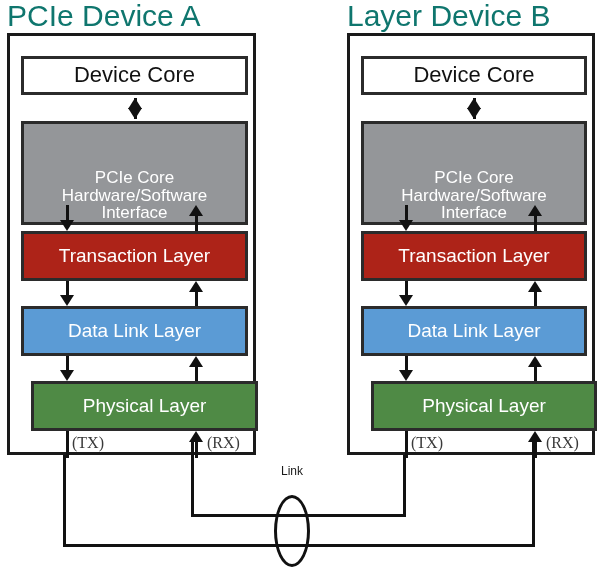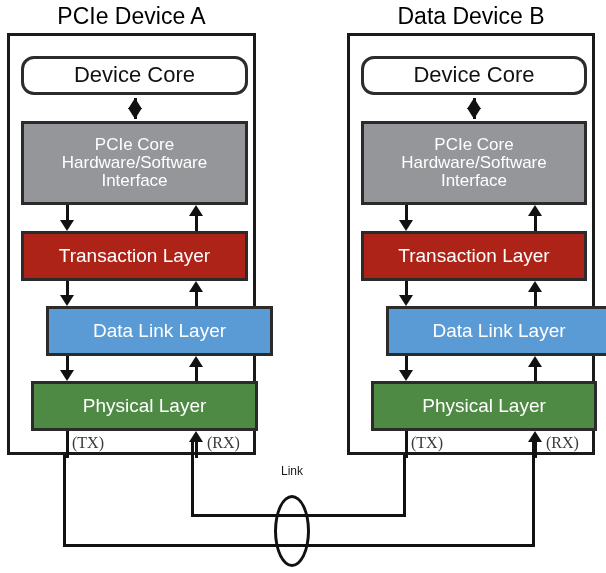--- a/index.html
+++ b/index.html
@@ -17,23 +17,22 @@
     background: #ffffff;
     overflow: hidden;
   }
 
   
   .device-title {
     position: absolute;
     top: 2px;
     height: 28px;
     line-height: 28px;
-    text-align: center;
-    font-size: 23px;
-    color: #000000;
+    font-size: 30px;
+    color: #0f766e;
     white-space: nowrap;
     letter-spacing: 0px;
   }
   #title-a { left: 7px;  width: 249px; }
   #title-b { left: 347px; width: 248px; }
 
   
   .device-frame {
     position: absolute;
     top: 33px;
@@ -77,24 +76,24 @@
     color: #ffffff;
     font-size: 19px;
   }
   .blk-phy {
     background: #4f8a45;
     color: #ffffff;
     font-size: 19px;
   }
 
   
-  .g-core  { left: 11px; top: 20px;  width: 227px; height: 39px; border-radius: 13px; }
-  .g-hwsw  { left: 11px; top: 85px;  width: 227px; height: 84px; }
+  .g-core  { left: 11px; top: 20px;  width: 227px; height: 39px; }
+  .g-hwsw  { left: 11px; top: 85px;  width: 227px; height: 104px; align-items: flex-end; }
   .g-trans { left: 11px; top: 195px; width: 227px; height: 50px; }
-  .g-dll   { left: 11px; top: 270px; width: 227px; height: 50px; margin-left: 25px; }
+  .g-dll   { left: 11px; top: 270px; width: 227px; height: 50px; }
   .g-phy   { left: 21px; top: 345px; width: 227px; height: 50px; }
 
   #device-b .g-core,
   #device-b .g-hwsw,
   #device-b .g-trans,
   #device-b .g-dll,
   #device-b .g-phy { width: 226px; }
 
   
   .arrow-shaft {
@@ -153,21 +152,21 @@
     font-size: 12px;
     color: #1a1a1a;
   }
 </style>
 </head>
 <body>
 
 <div id="canvas">
 
   <div class="device-title" id="title-a">PCIe Device A</div>
-  <div class="device-title" id="title-b">Data Device B</div>
+  <div class="device-title" id="title-b">Layer Device B</div>
 
   <div class="device-frame" id="device-a">
 
     <div class="blk blk-core g-core">Device Core</div>
 
     <div>
       <div class="arrow-head-up" style="left:118px; top:62px;"></div>
       <div class="arrow-shaft" style="left:124px; top:62px; height:21px;"></div>
       <div class="arrow-head-down" style="left:118px; top:72px;"></div>
     </div>

